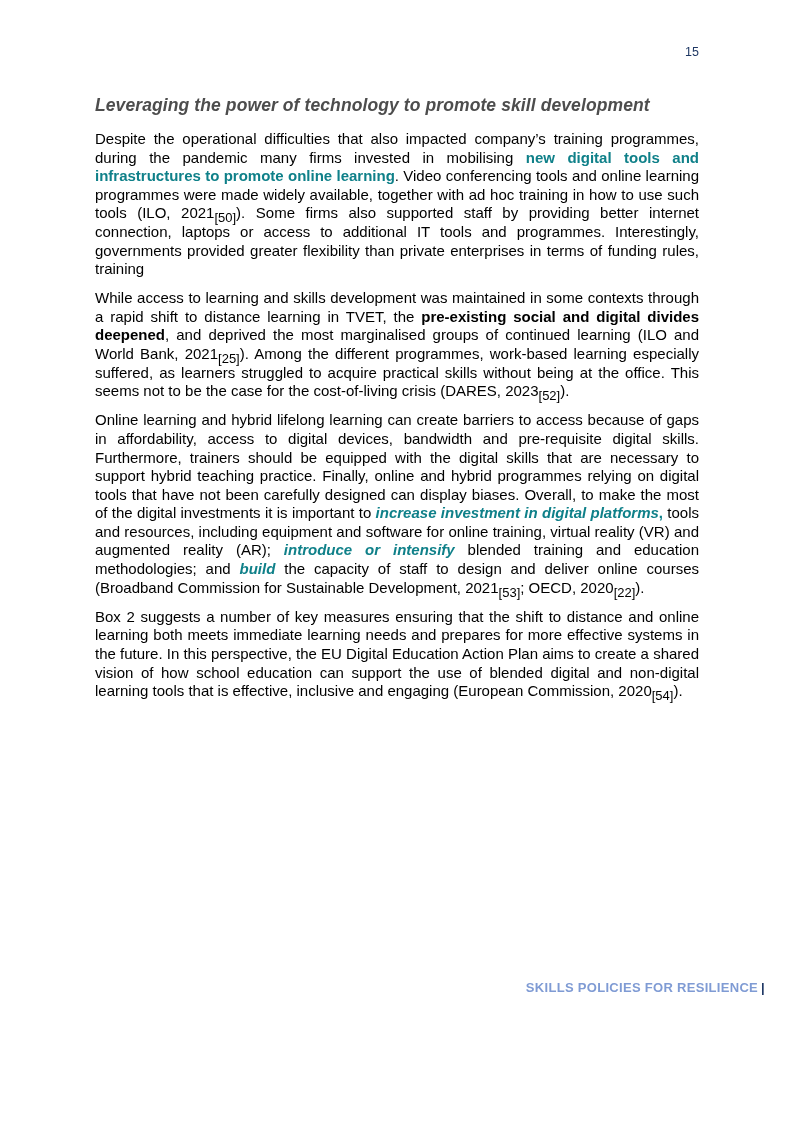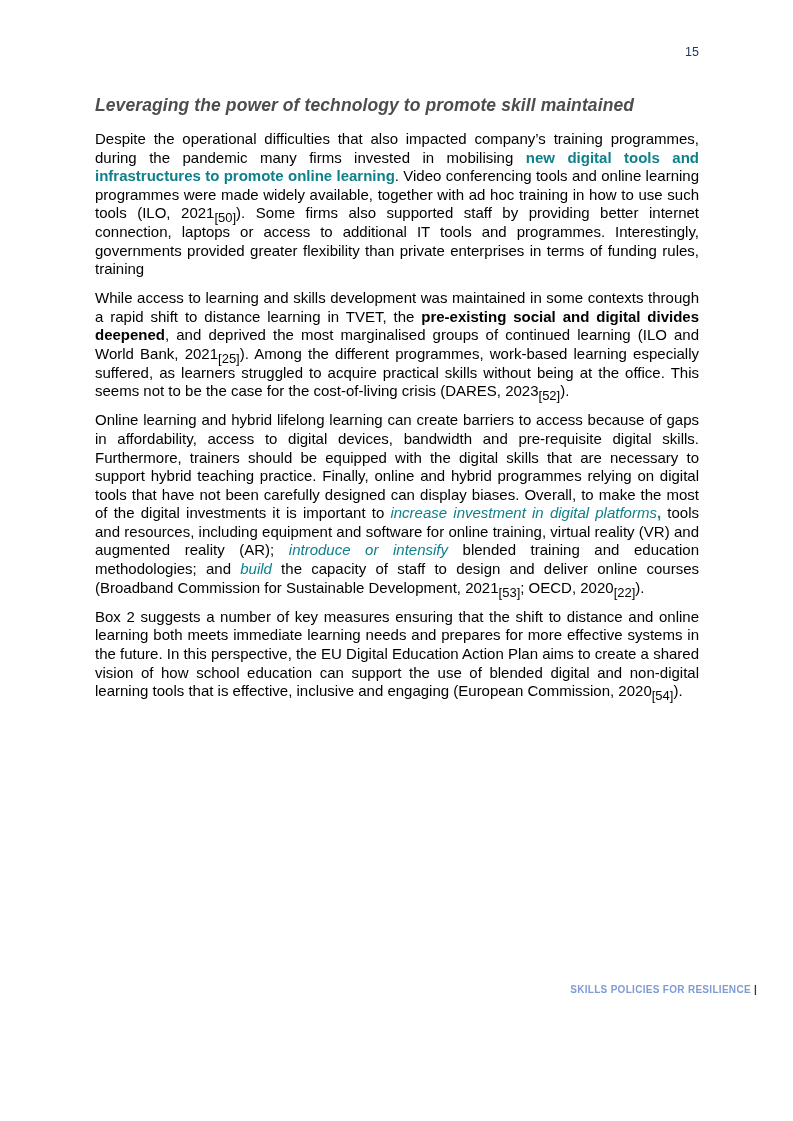--- a/index.html
+++ b/index.html
@@ -40,41 +40,41 @@
   }
   .body-para {
     font-size: 15px;
     line-height: 18.6px;
     color: #000000;
     text-align: justify;
     margin: 0 0 10.5px 0;
   }
   .teal-bold { color: var(--teal); font-weight: bold; }
   .bold { font-weight: bold; }
-  .teal-bold-italic { color: var(--teal); font-weight: normal; font-style: italic; }
+  .teal-bold-italic { color: var(--teal); font-weight: bold; font-style: italic; }
   sub.ref { font-size: 13px; line-height: 0; }
   .footer {
     position: absolute;
-    right: 36px;
+    right: 28px;
     bottom: 41px;
-    font-size: 10px;
+    font-size: 13px;
     font-weight: bold;
     color: var(--footer-blue);
     letter-spacing: 0.3px;
     white-space: nowrap;
   }
   .footer-sep { color: var(--navy); margin-left: 3px; font-weight: bold; }
 </style>
 </head>
 <body>
 
 <div class="page" style="--teal: #0F8089; --navy: #1F3864; --footer-blue: #7F9BD4; --heading-gray: #4D4D4D;">
   <div class="page-number">15</div>
   <div class="content">
-    <h1 class="heading">Leveraging the power of technology to promote skill maintained</h1>
+    <h1 class="heading">Leveraging the power of technology to promote skill development</h1>
     <div id="paragraphs">
         <p class="body-para"><span class="">Despite the operational difficulties that also impacted company’s training programmes, during the pandemic many firms invested in mobilising </span><span class="teal-bold">new digital tools and infrastructures to promote online learning</span><span class="">. Video conferencing tools and online learning programmes were made widely available, together with ad hoc training in how to use such tools (ILO, 2021</span><sub class="ref">[50]</sub><span class="">). Some firms also supported staff by providing better internet connection, laptops or access to additional IT tools and programmes. Interestingly, governments provided greater flexibility than private enterprises in terms of funding rules, training</span></p>
         <p class="body-para"><span class="">While access to learning and skills development was maintained in some contexts through a rapid shift to distance learning in TVET, the </span><span class="bold">pre-existing social and digital divides deepened</span><span class="">, and deprived the most marginalised groups of continued learning (ILO and World Bank, 2021</span><sub class="ref">[25]</sub><span class="">). Among the different programmes, work-based learning especially suffered, as learners struggled to acquire practical skills without being at the office. This seems not to be the case for the cost-of-living crisis (DARES, 2023</span><sub class="ref">[52]</sub><span class="">).</span></p>
         <p class="body-para"><span class="">Online learning and hybrid lifelong learning can create barriers to access because of gaps in affordability, access to digital devices, bandwidth and pre-requisite digital skills. Furthermore, trainers should be equipped with the digital skills that are necessary to support hybrid teaching practice. Finally, online and hybrid programmes relying on digital tools that have not been carefully designed can display biases. Overall, to make the most of the digital investments it is important to </span><span class="teal-bold-italic">increase investment in digital platforms</span><span class="teal-bold">,</span><span class=""> tools and resources, including equipment and software for online training, virtual reality (VR) and augmented reality (AR); </span><span class="teal-bold-italic">introduce or intensify</span><span class=""> blended training and education methodologies; and </span><span class="teal-bold-italic">build</span><span class=""> the capacity of staff to design and deliver online courses (Broadband Commission for Sustainable Development, 2021</span><sub class="ref">[53]</sub><span class="">; OECD, 2020</span><sub class="ref">[22]</sub><span class="">).</span></p>
         <p class="body-para"><span class="">Box 2 suggests a number of key measures ensuring that the shift to distance and online learning both meets immediate learning needs and prepares for more effective systems in the future. In this perspective, the EU Digital Education Action Plan aims to create a shared vision of how school education can support the use of blended digital and non-digital learning tools that is effective, inclusive and engaging (European Commission, 2020</span><sub class="ref">[54]</sub><span class="">).</span></p>
       </div>
   </div>
   <div class="footer">
     <span class="footer-text">SKILLS POLICIES FOR RESILIENCE</span><span class="footer-sep">|</span>
   </div>

